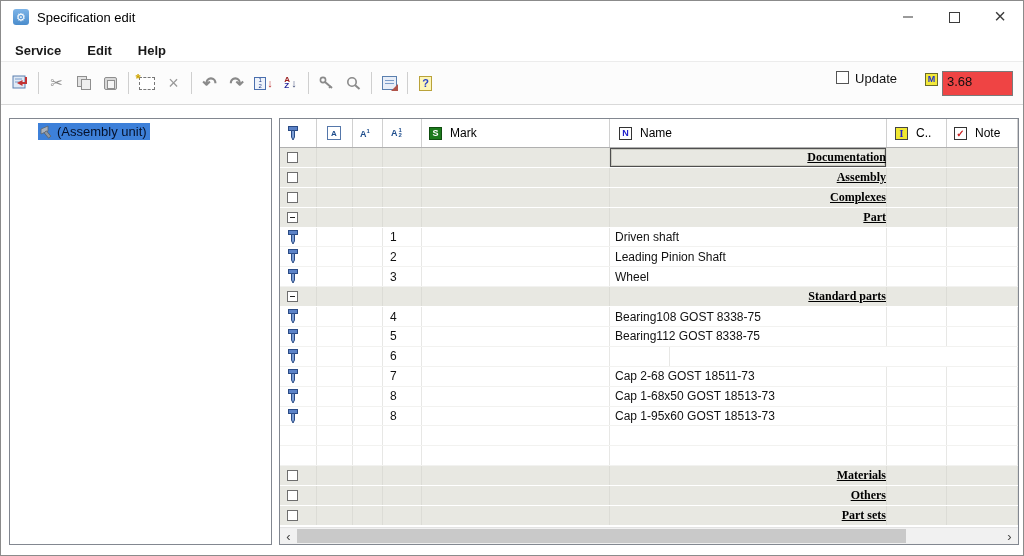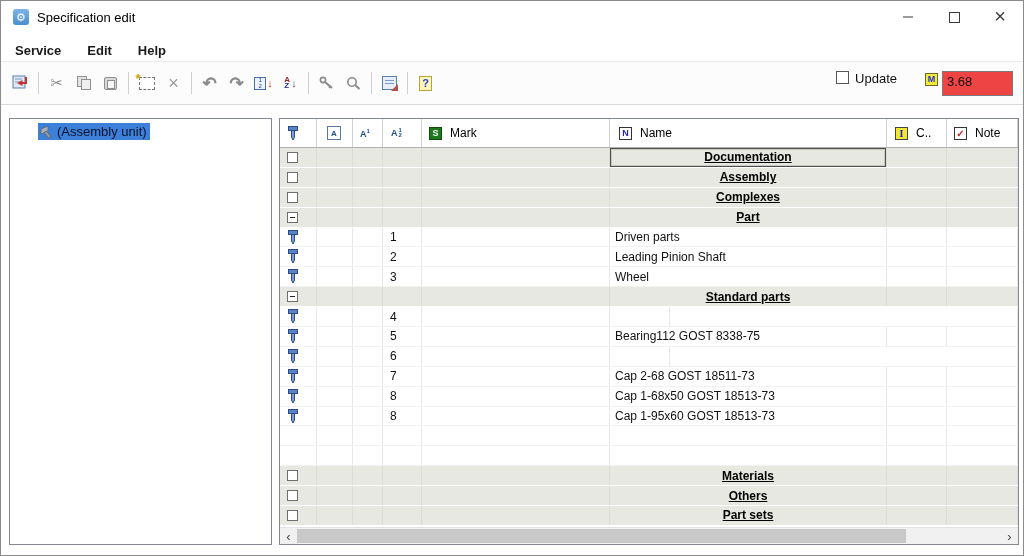--- a/index.html
+++ b/index.html
@@ -102,21 +102,21 @@
             font-size:10px; font-weight:bold; display:flex; align-items:center; justify-content:center; }
 
   .tbody { flex:1; overflow:hidden; }
   .trow { height:19.9px; display:flex; }
   .trow .cell { border-right:1px solid #e7e7e5; font-size:12px; }
   .trow.item, .trow.empty { background:#fff; border-bottom:1px solid #f2f2f0; }
   .trow.section { background:#e8e8e2; border-bottom:1px solid #fff; }
   .trow.section .cell { border-right-color:rgba(0,0,0,0.05); }
   .trow .c-pos { padding-left:7px; }
   .trow.item .c-name { padding-left:5px; }
-  .trow.section .c-name { justify-content:center; }
+  .trow.section .c-name { justify-content:flex-end;font-family:Liberation Serif, serif; }
   .sec-name { font-weight:bold; text-decoration:underline; font-size:12px; color:#000; }
   .c-name.focused { box-shadow: inset 0 0 0 1px #4f4f4f, inset 0 0 0 2px #c9c9c0; }
   .lead-box { width:11px; height:11px; border:1px solid #6e6e6e; background:#fff; margin-left:7px; position:relative; flex:none; }
   .lead-box.collapse::before { content:""; position:absolute; left:2px; top:4px; width:5px; height:1px; background:#222; }
   .bolt-wrap { margin-left:7px; display:flex; }
 
   
   .hscroll { flex:none; height:17px; background:#f1f1f1; position:relative; border-top:1px solid #e3e3e3; }
   .hs-arrow { position:absolute; top:0; width:17px; height:16px; display:flex; align-items:center; justify-content:center;
               color:#444; font-size:13px; }
@@ -355,21 +355,21 @@
               <svg width="12" height="15" viewBox="0 0 12 15">
     <rect x="1.5" y="0.5" width="9" height="4" fill="#5b82c7" stroke="#2a4b85"></rect>
     <path d="M4.5 4.5 h3 v6.5 l-1.5 3 l-1.5 -3 z" fill="#7d9fd6" stroke="#2a4b85"></path>
   </svg>
             </div>
           </div>
           <div class="cell c-a"></div>
           <div class="cell c-a1"></div>
           <div class="cell c-pos">1</div>
           <div class="cell c-mark"></div>
-          <div class="cell c-name">Driven parts</div>
+          <div class="cell c-name">Driven shaft</div>
           <div class="cell c-c"></div>
           <div class="cell c-note"></div>
         </div>
         <div class="trow item">
           <div class="cell c-obj">
             <div class="bolt-wrap">
               <svg width="12" height="15" viewBox="0 0 12 15">
     <rect x="1.5" y="0.5" width="9" height="4" fill="#5b82c7" stroke="#2a4b85"></rect>
     <path d="M4.5 4.5 h3 v6.5 l-1.5 3 l-1.5 -3 z" fill="#7d9fd6" stroke="#2a4b85"></path>
   </svg>
@@ -420,20 +420,21 @@
               <svg width="12" height="15" viewBox="0 0 12 15">
     <rect x="1.5" y="0.5" width="9" height="4" fill="#5b82c7" stroke="#2a4b85"></rect>
     <path d="M4.5 4.5 h3 v6.5 l-1.5 3 l-1.5 -3 z" fill="#7d9fd6" stroke="#2a4b85"></path>
   </svg>
             </div>
           </div>
           <div class="cell c-a"></div>
           <div class="cell c-a1"></div>
           <div class="cell c-pos">4</div>
           <div class="cell c-mark"></div>
+          <div class="cell c-name">Bearing108 GOST 8338-75</div>
           <div class="cell c-c"></div>
           <div class="cell c-note"></div>
         </div>
         <div class="trow item">
           <div class="cell c-obj">
             <div class="bolt-wrap">
               <svg width="12" height="15" viewBox="0 0 12 15">
     <rect x="1.5" y="0.5" width="9" height="4" fill="#5b82c7" stroke="#2a4b85"></rect>
     <path d="M4.5 4.5 h3 v6.5 l-1.5 3 l-1.5 -3 z" fill="#7d9fd6" stroke="#2a4b85"></path>
   </svg>

